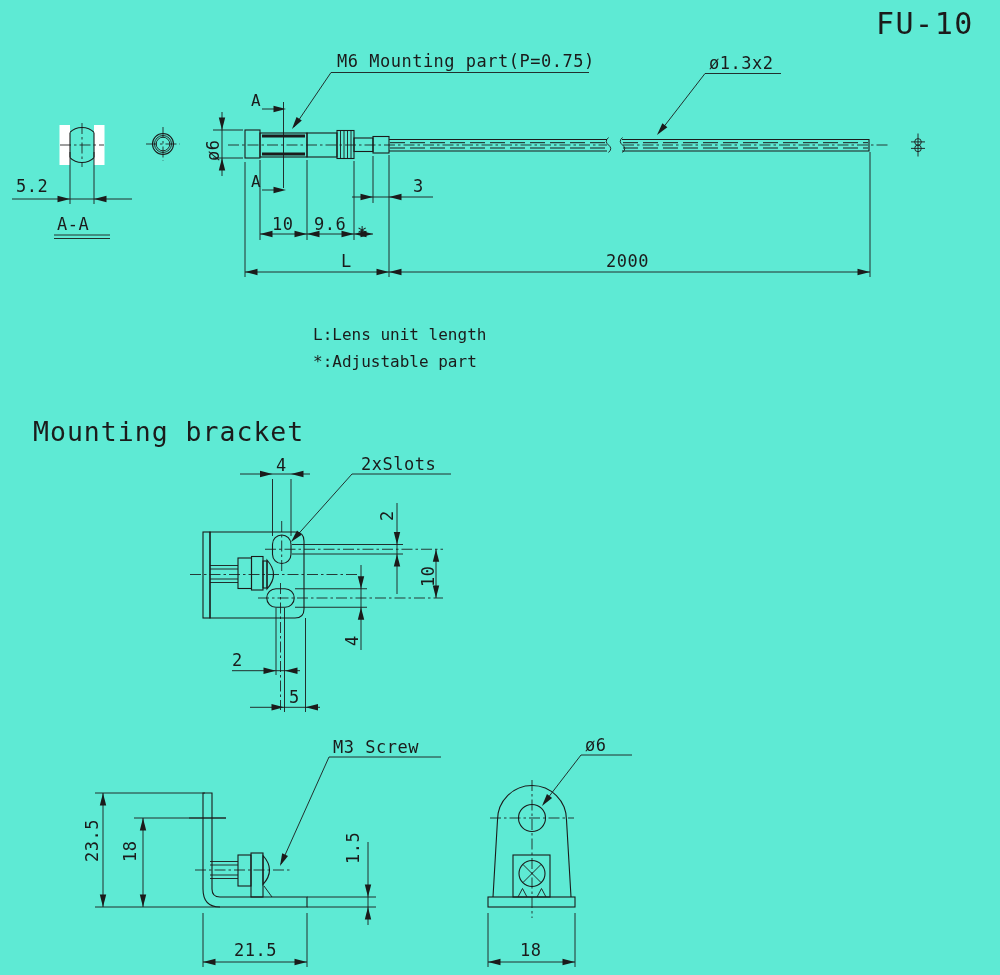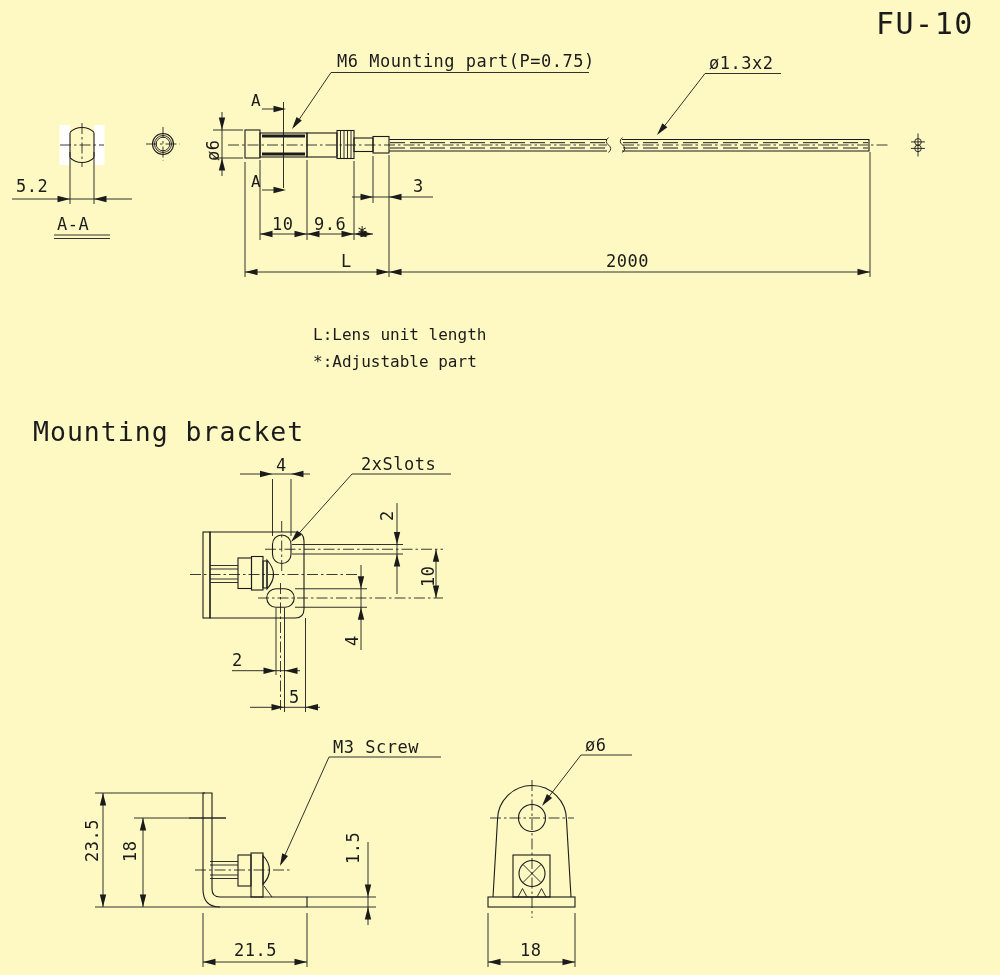--- a/index.html
+++ b/index.html
@@ -1,16 +1,16 @@
 <!DOCTYPE html>
 <html><head>
 <meta charset="utf-8">
 <style>
   html,body{margin:0;padding:0;background:#fff}
-  #stage{position:relative;width:1000px;height:975px;background:#fef9c3;overflow:hidden}
+  #stage{position:relative;width:1000px;height:975px;background:#5eead4;overflow:hidden}
   svg{position:absolute;left:0;top:0}
   .ln{stroke:#1b1b1b;stroke-width:1.1;fill:none}
   .thin{stroke:#1b1b1b;stroke-width:0.9;fill:none}
   .cl{stroke:#1b1b1b;stroke-width:0.85;fill:none;stroke-dasharray:11 3 2.5 3}
   .dash{stroke:#1b1b1b;stroke-width:1;fill:none;stroke-dasharray:15 5}
   .ar{fill:#1b1b1b;stroke:none}
   .thick{fill:#1b1b1b;stroke:none}
   .wh{fill:#ffffff;stroke:none}
   text{font-family:"DejaVu Sans Mono","Liberation Mono",monospace;fill:#1b1b1b}
   .t17{font-size:17px;letter-spacing:0.5px}

